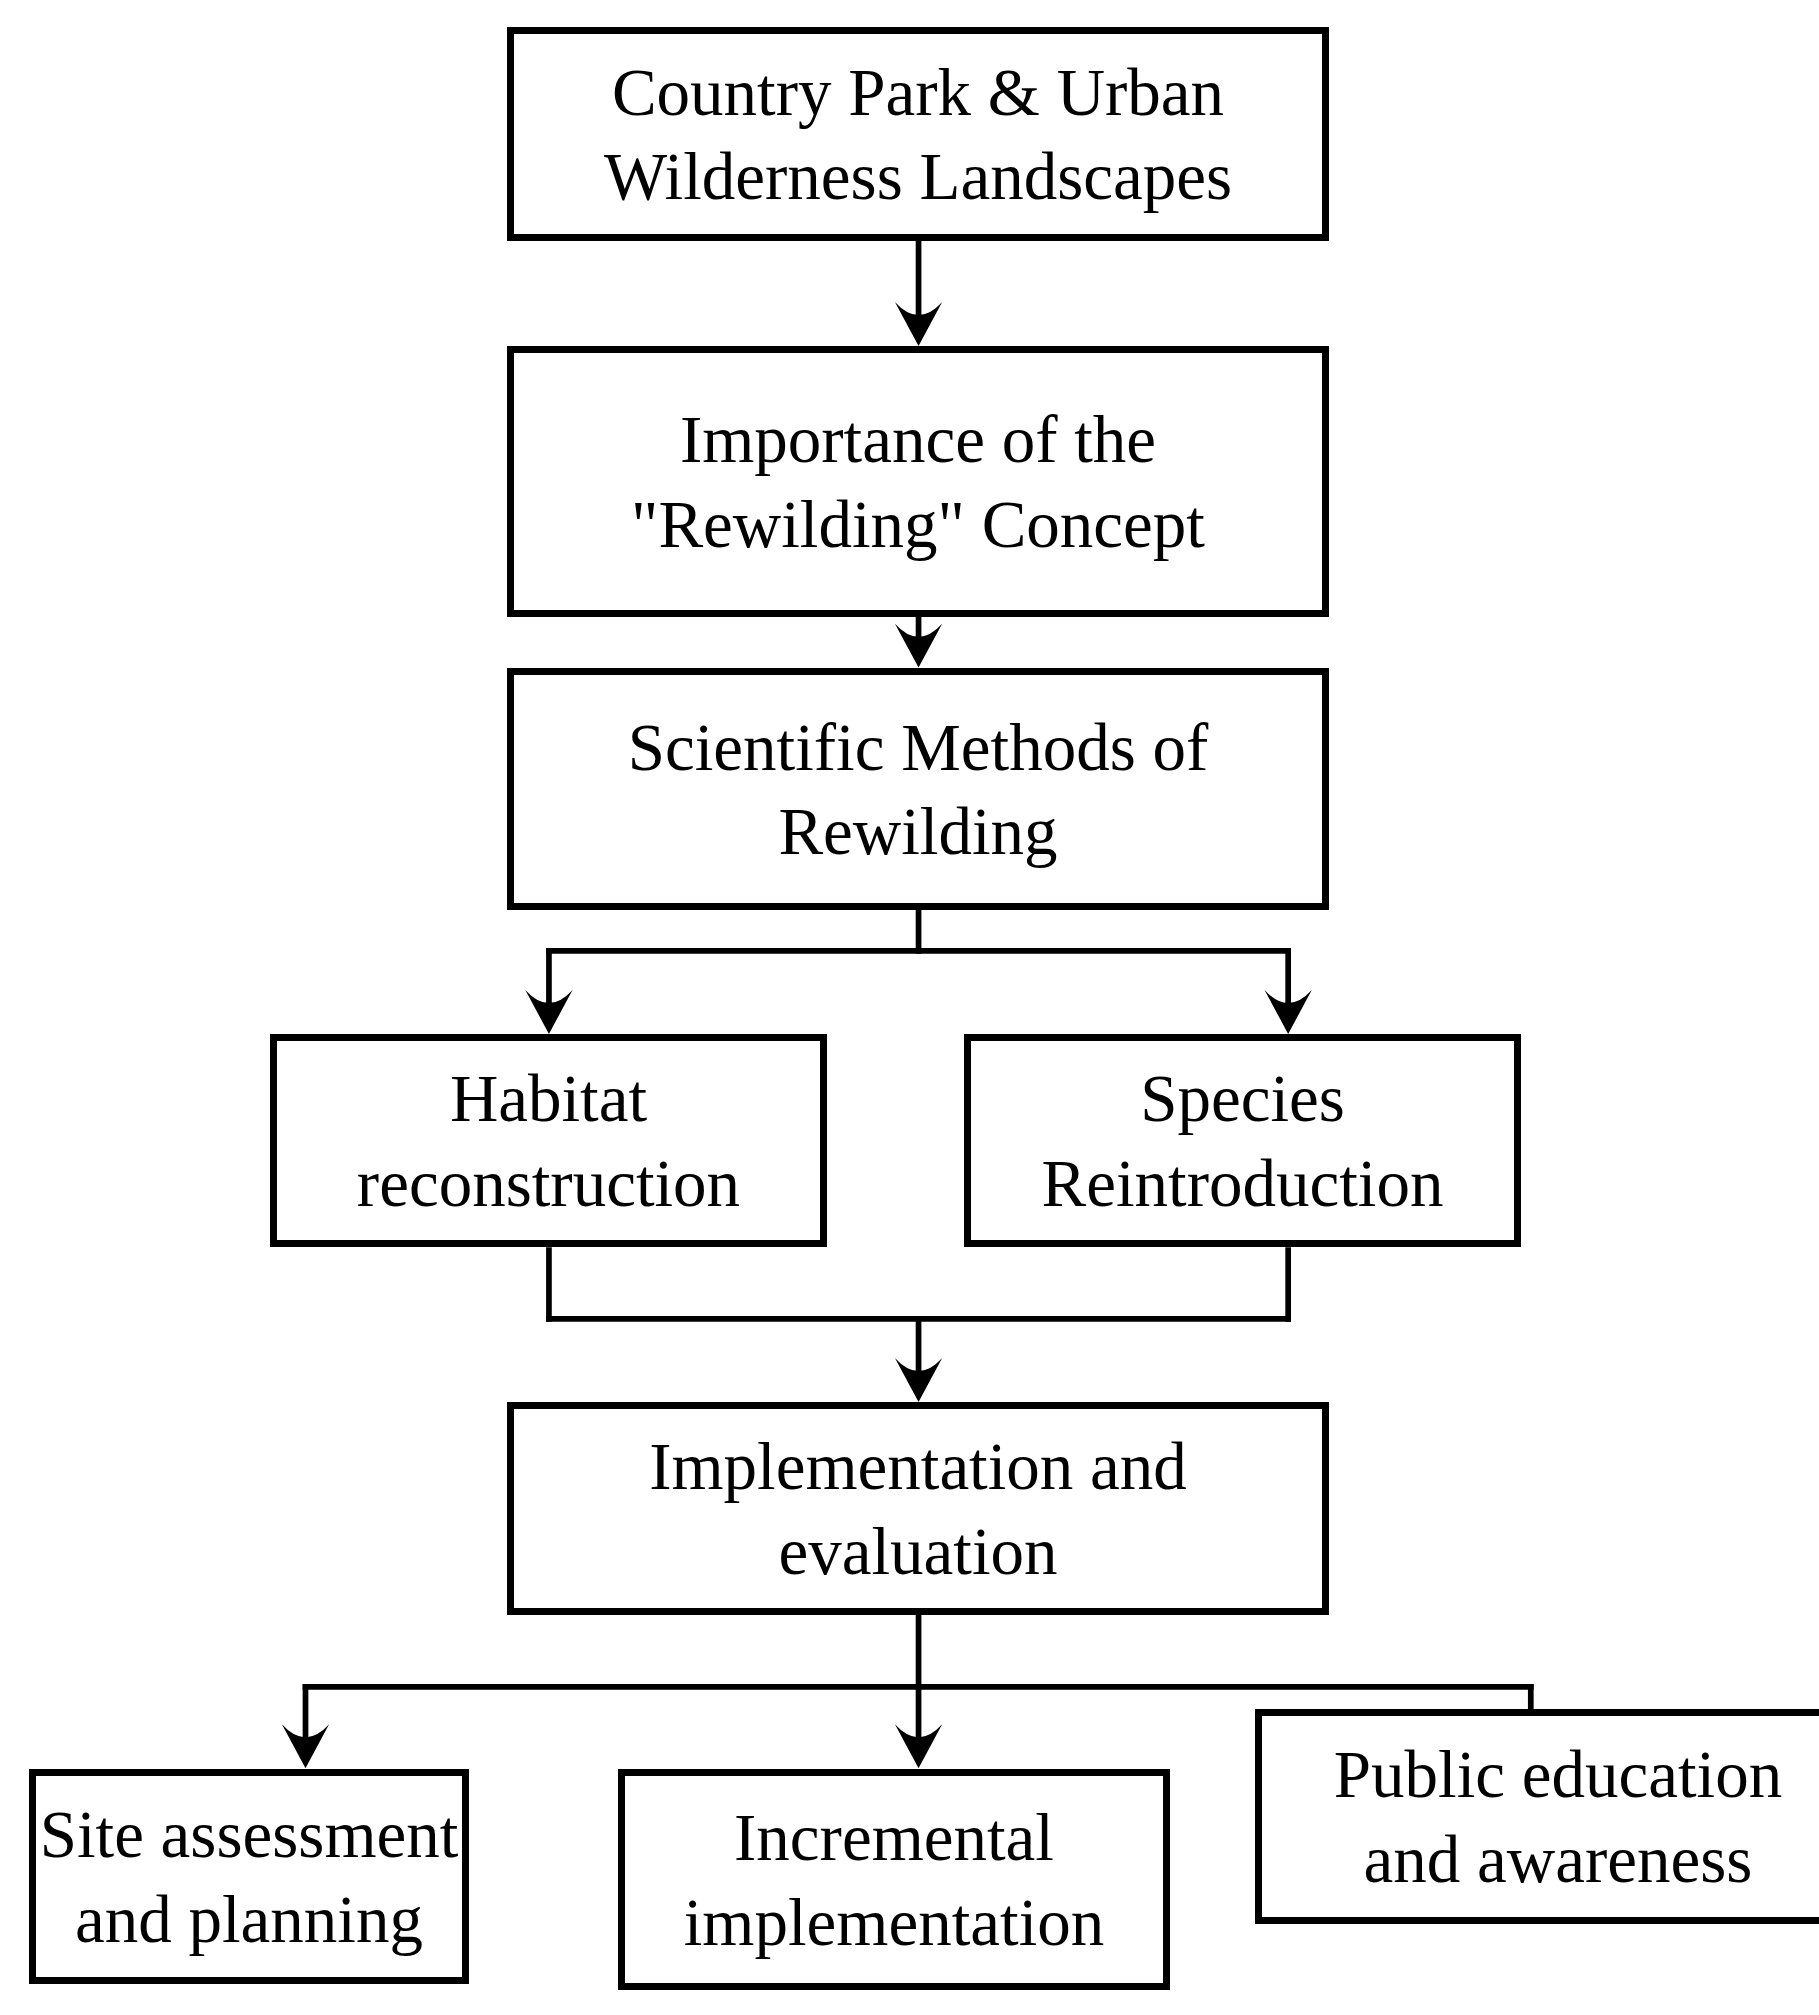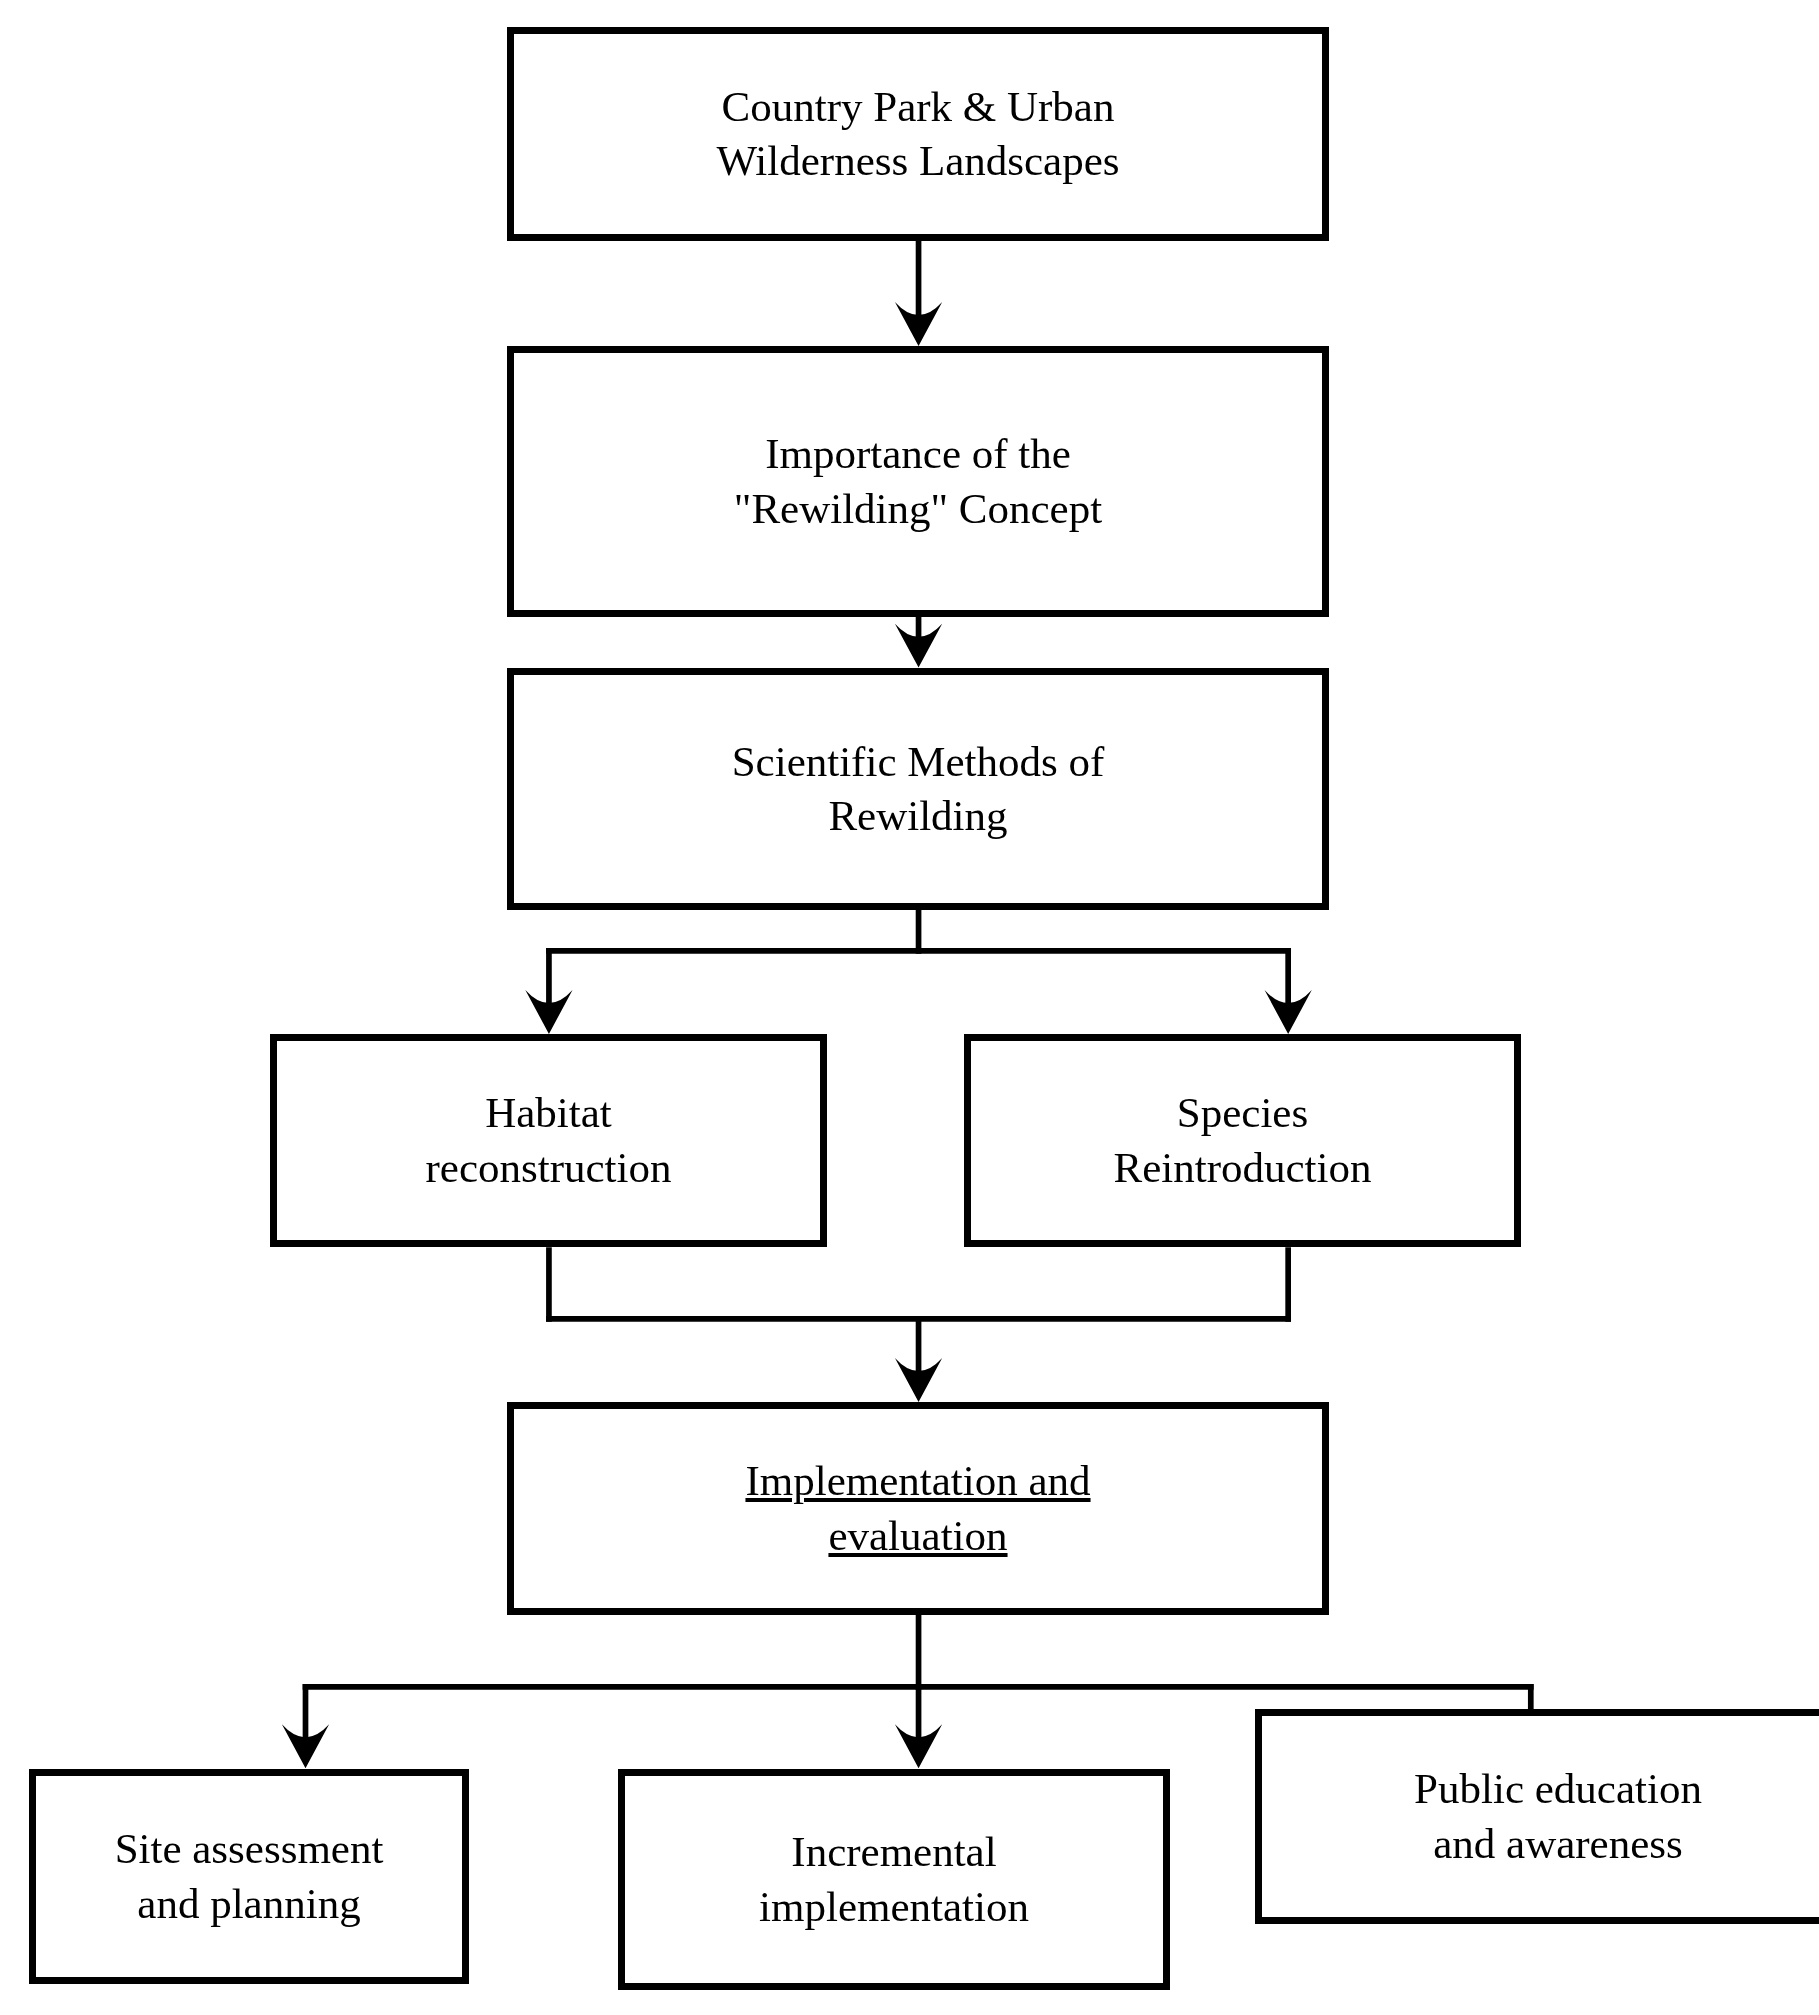--- a/index.html
+++ b/index.html
@@ -28,21 +28,21 @@
     position:absolute;
     box-sizing:border-box;
     border:7.3px solid var(--ink);
     background:var(--bg);
     color:var(--ink);
     display:flex;
     align-items:center;
     justify-content:center;
     text-align:center;
     font-family:"Liberation Serif","DejaVu Serif",serif;
-    font-size:43px;
+    font-size:67px;
     line-height:1.26;
   }
   .node .label { display:block; }
 </style>
 </head>
 <body>
 
 <div class="canvas">
 
   <svg class="connector-layer" width="1820" height="2015" viewBox="0 0 2235 2475" xmlns="http://www.w3.org/2000/svg">
@@ -99,21 +99,21 @@
   </div>
 
   <div class="node" style="left:270px; top:1034px; width:557px; height:213px;justify-content:center;">
     <div class="label"><span>Habitat</span><br><span>reconstruction</span></div>
   </div>
 
   <div class="node" style="left:964px; top:1034px; width:557px; height:213px;">
     <div class="label"><span>Species</span><br><span>Reintroduction</span></div>
   </div>
 
-  <div class="node" style="left:507px; top:1402px; width:822px; height:213px;text-decoration:underline;">
+  <div class="node" style="left:507px; top:1402px; width:822px; height:213px;">
     <div class="label"><span>Implementation and</span><br><span>evaluation</span></div>
   </div>
 
   <div class="node" style="left:29px; top:1769px; width:440px; height:215px;">
     <div class="label"><span>Site assessment</span><br><span>and planning</span></div>
   </div>
 
   <div class="node" style="left:618px; top:1769px; width:552px; height:221px;">
     <div class="label"><span>Incremental</span><br><span>implementation</span></div>
   </div>

